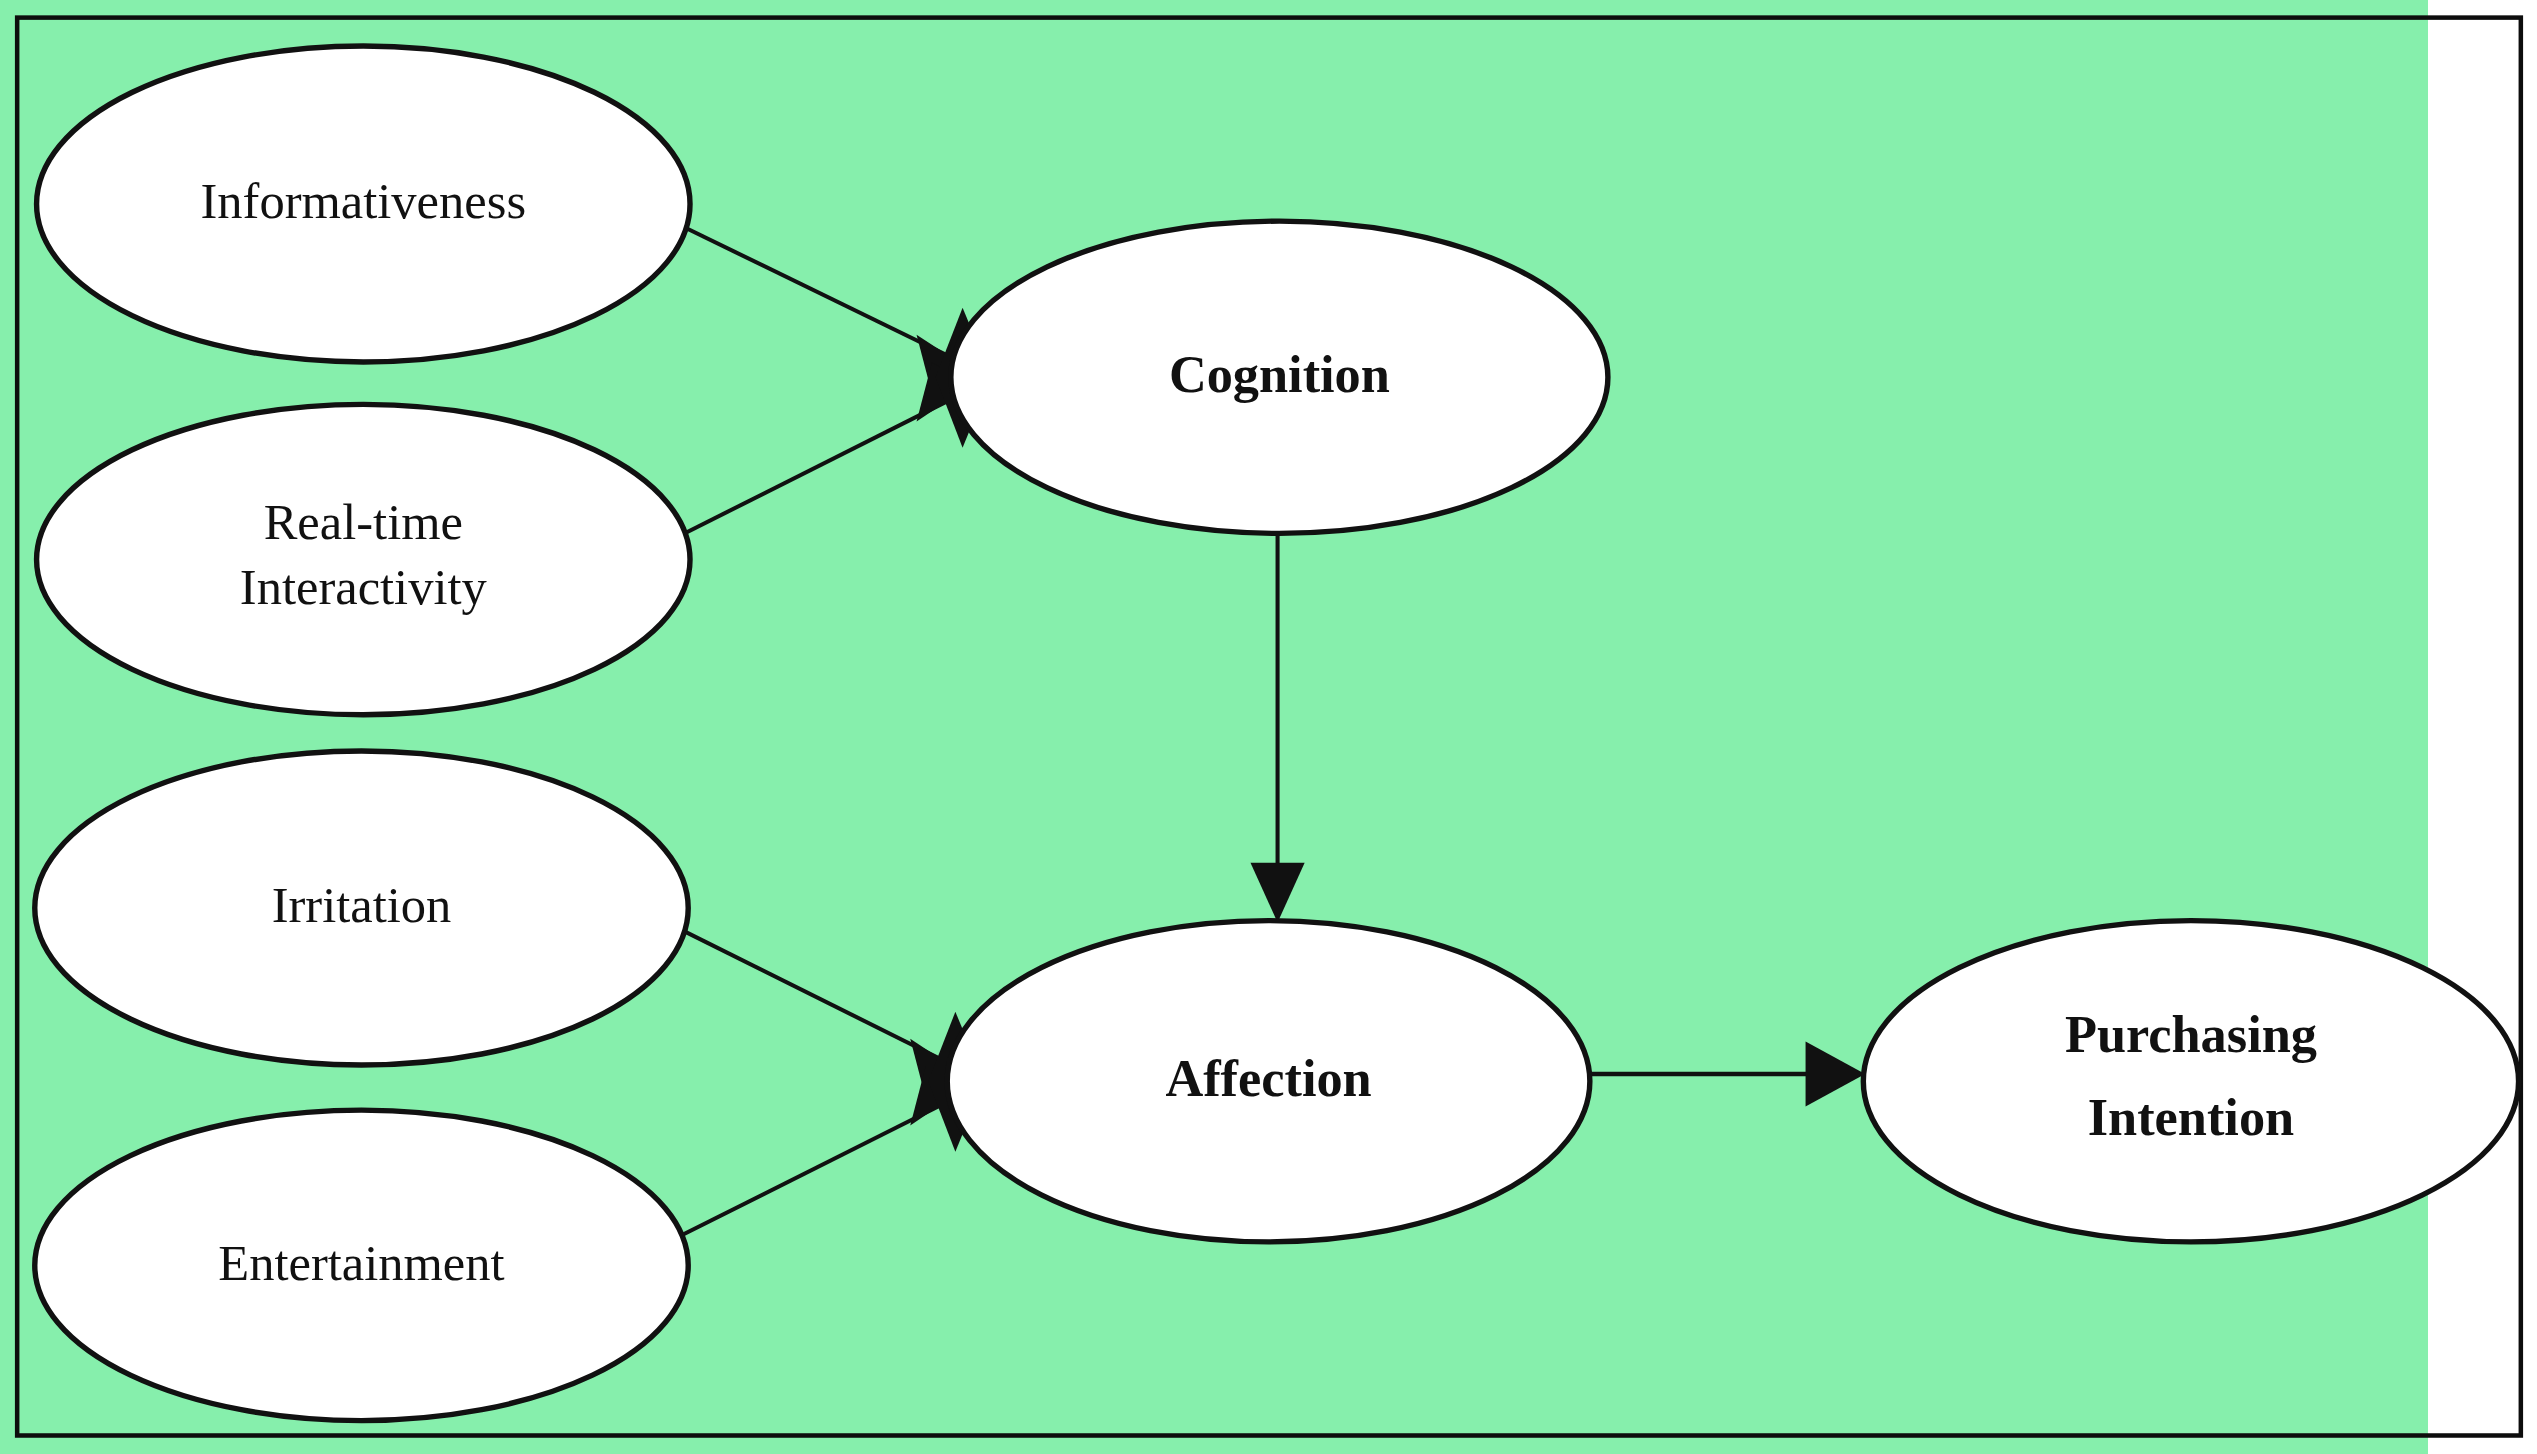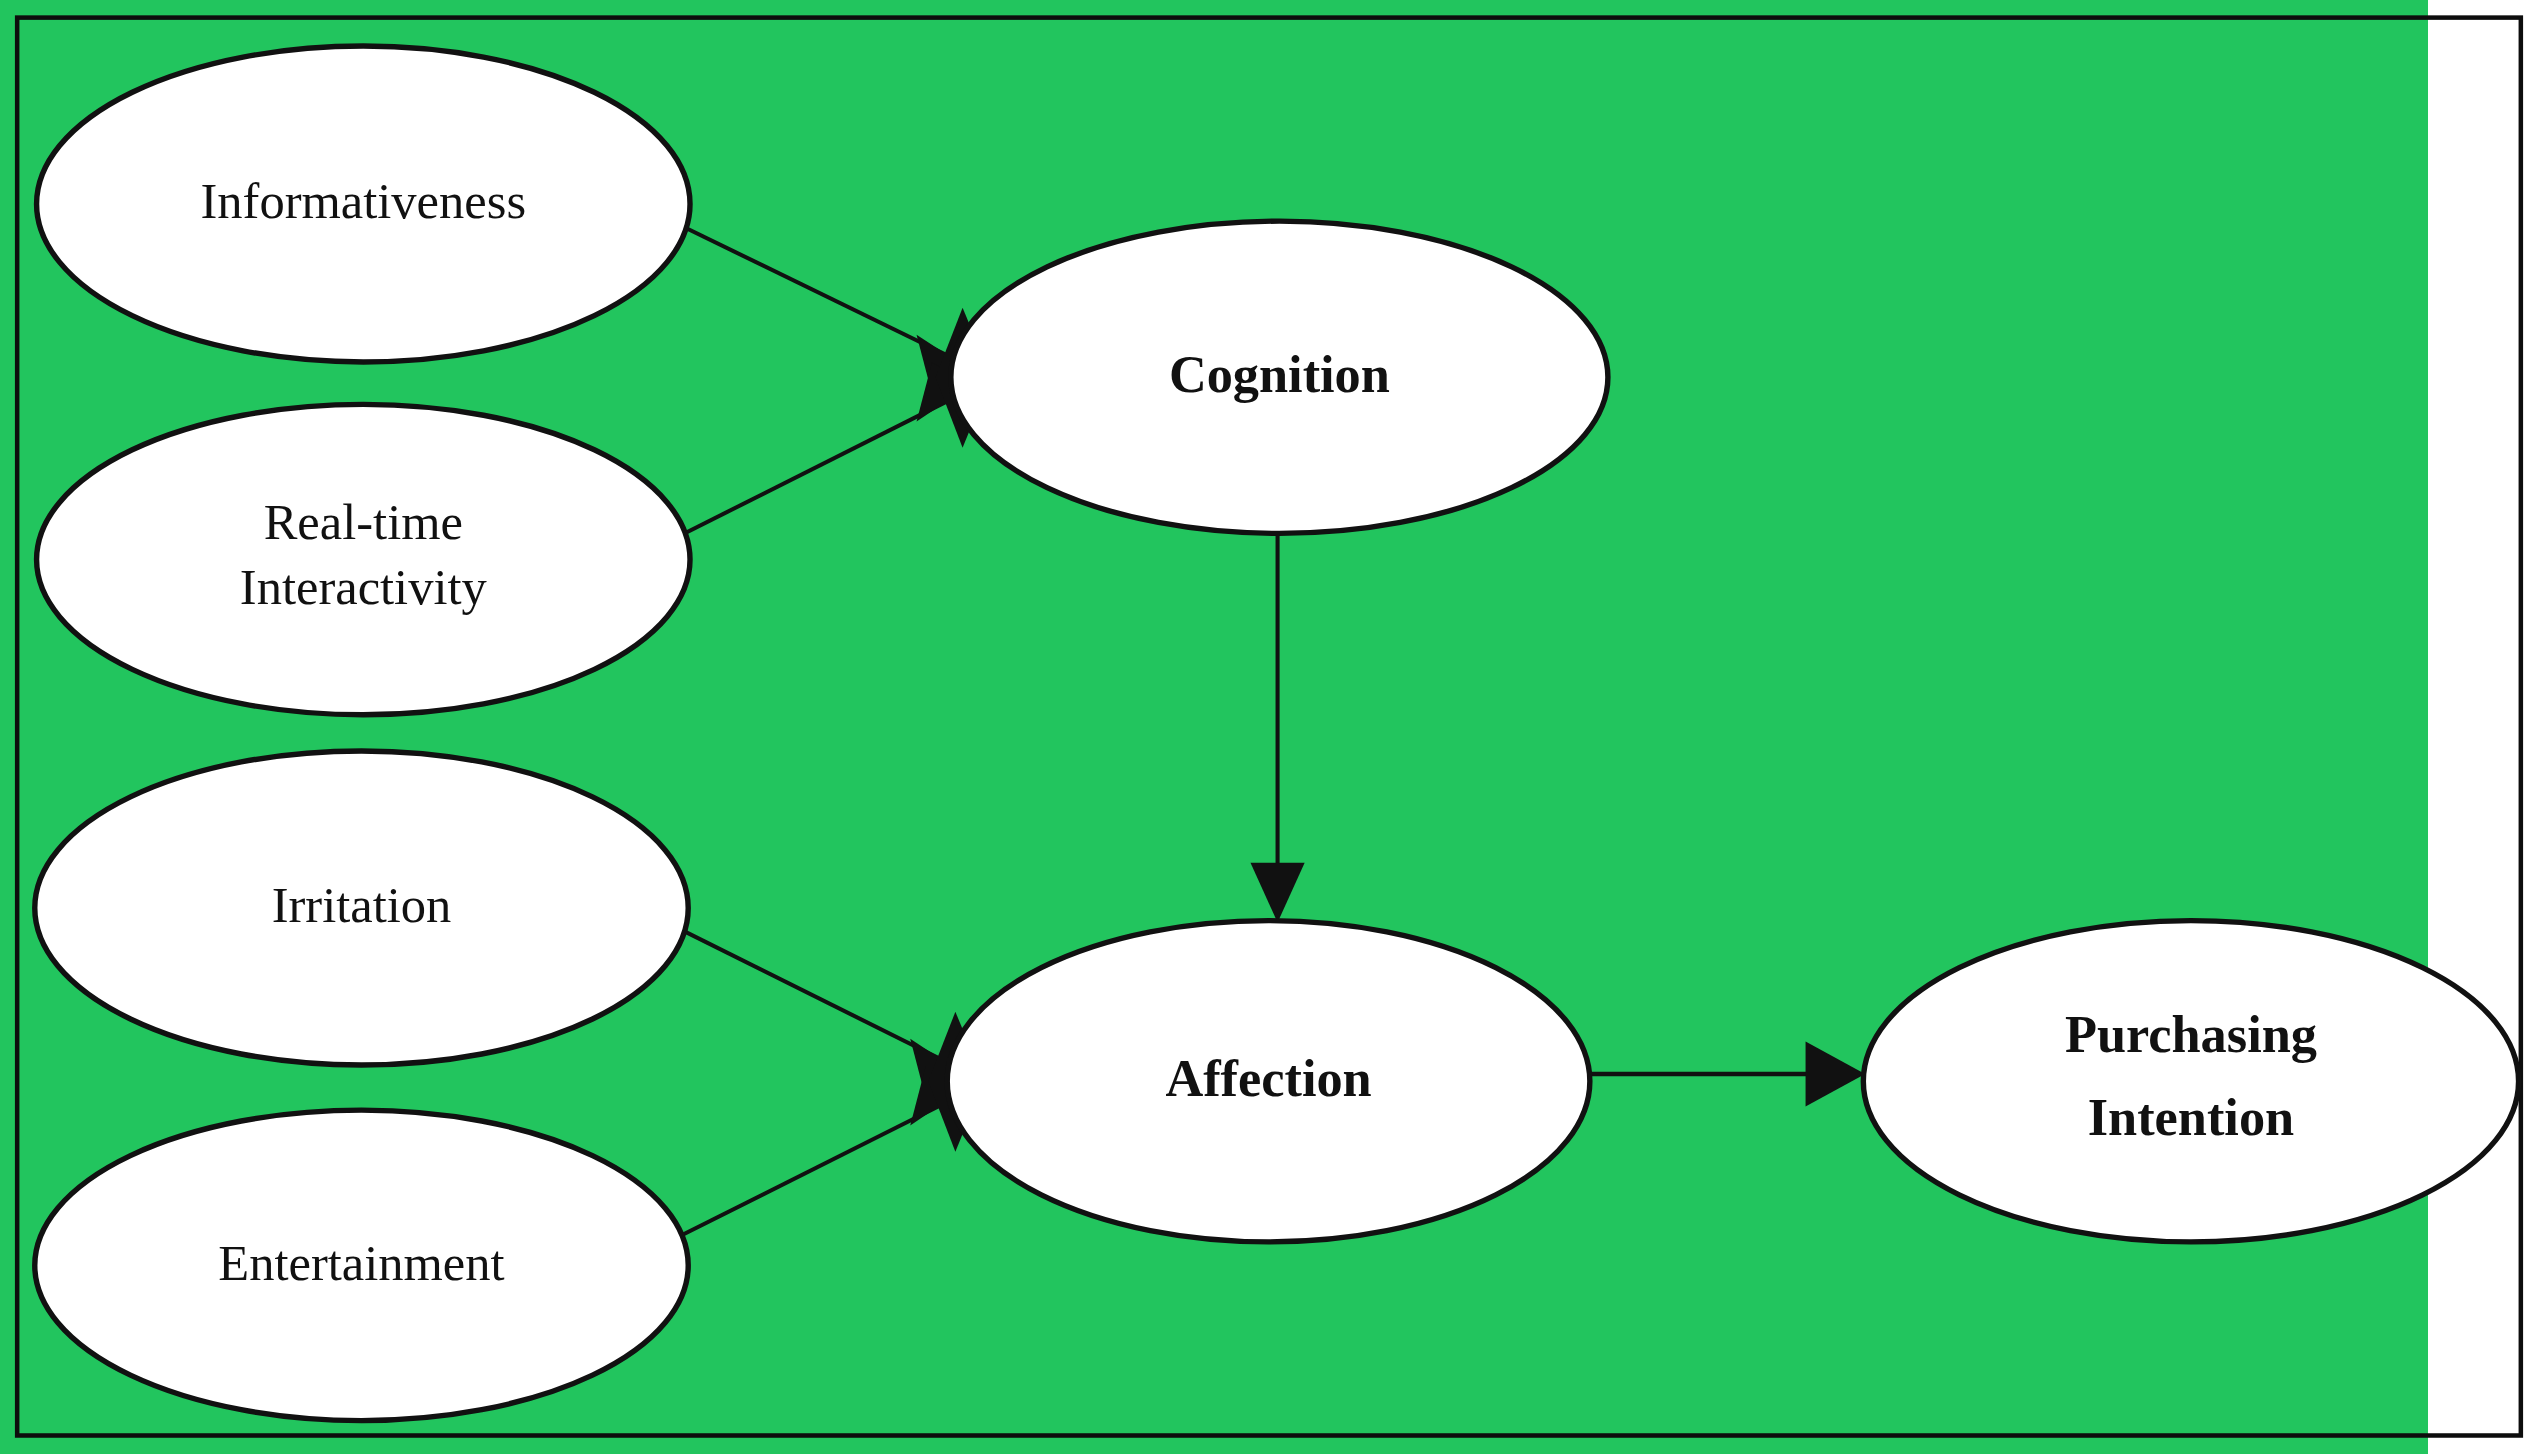--- a/index.html
+++ b/index.html
@@ -11,21 +11,21 @@
   body {
     width: 2538px;
     height: 1454px;
     overflow: hidden;
     font-family: "Liberation Serif", "DejaVu Serif", serif;
   }
   #diagram-root {
     position: relative;
     width: 2428px;
     height: 1454px;
-    background: #22c55e;
+    background: #86efac;
   }
   svg#model-svg {
     display: block;
     width: 2538px;
     height: 1454px;
   }
   .frame-rect {
     fill: none;
     stroke: #0d0d0d;
     stroke-width: 5;

